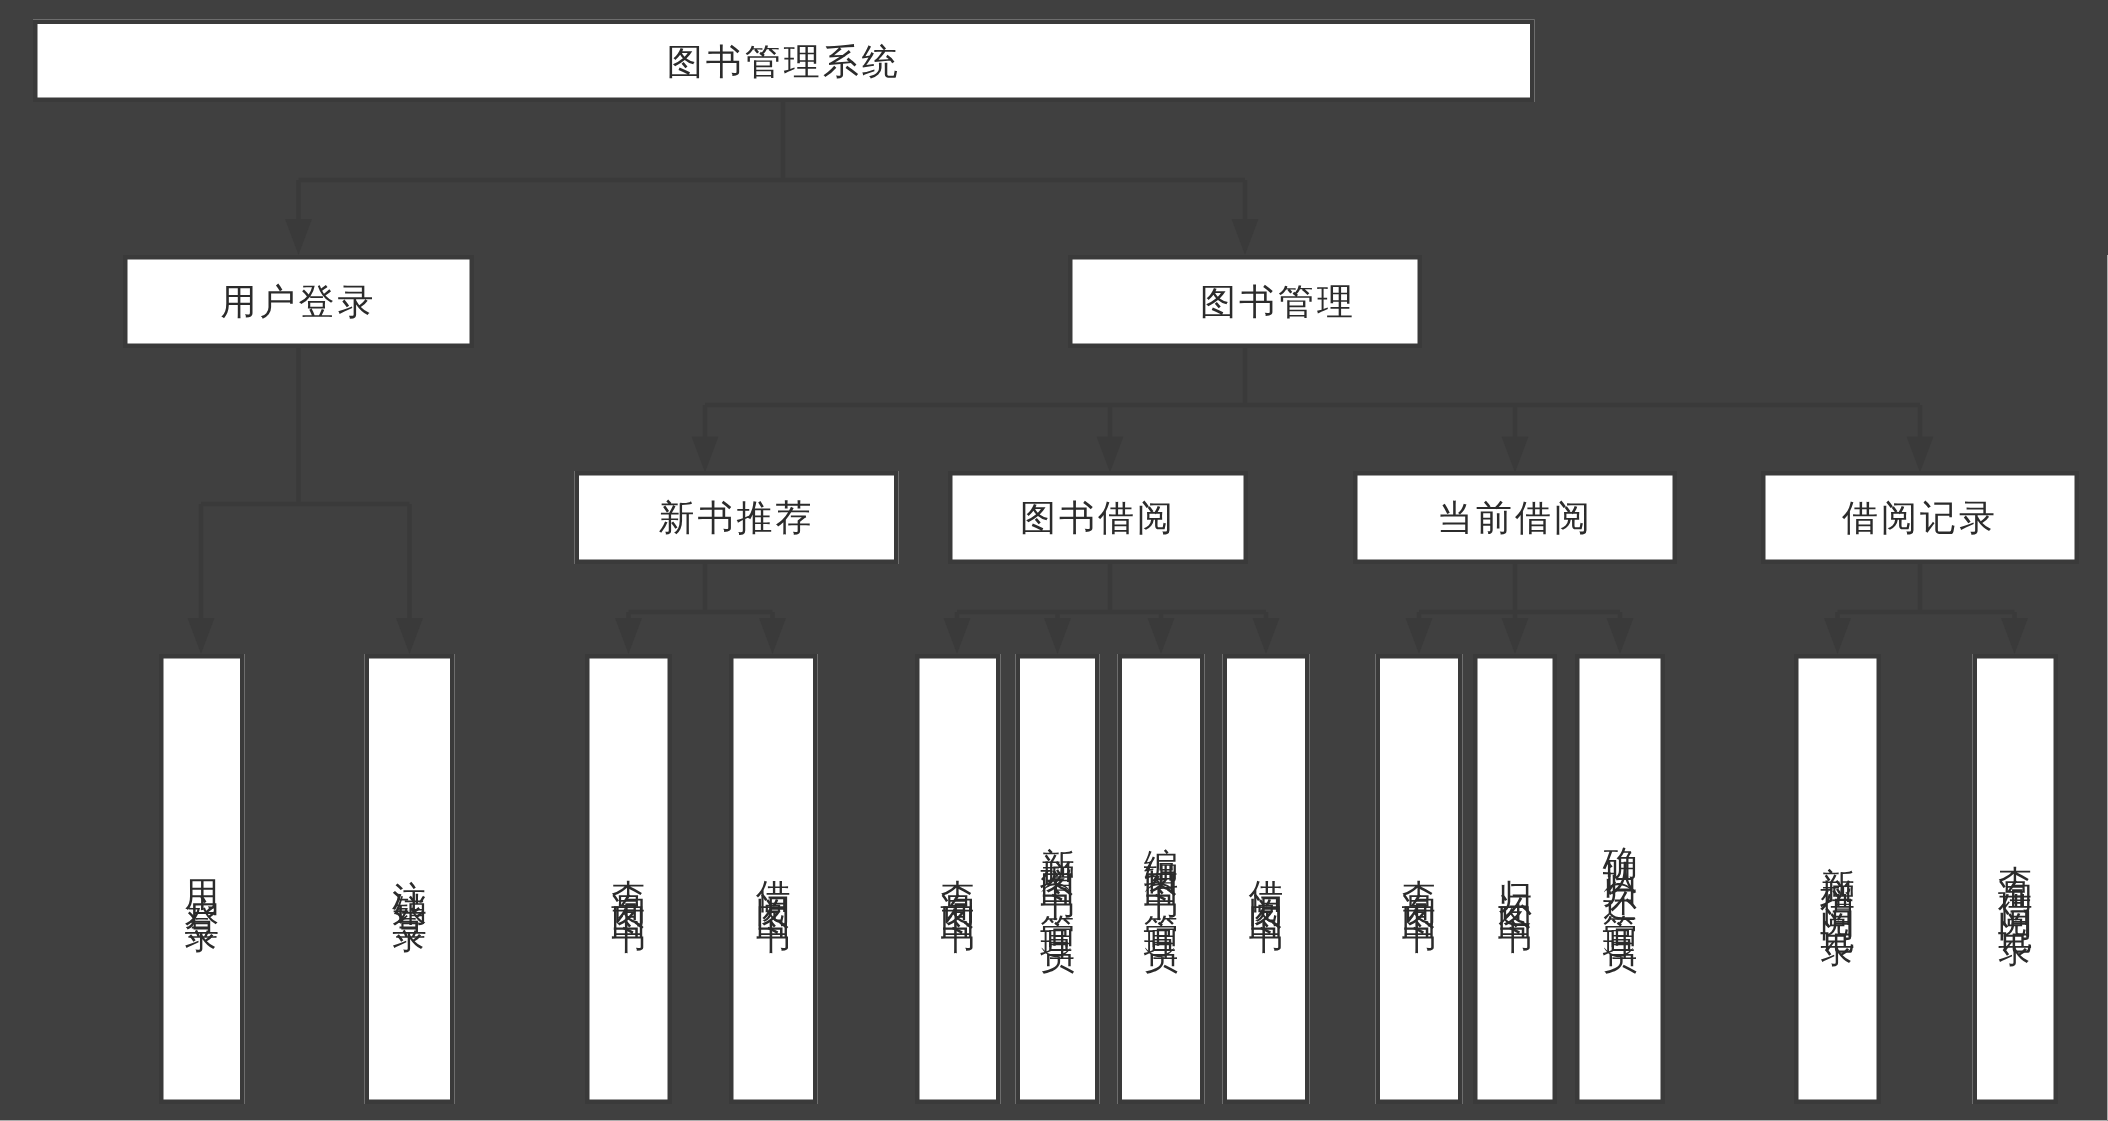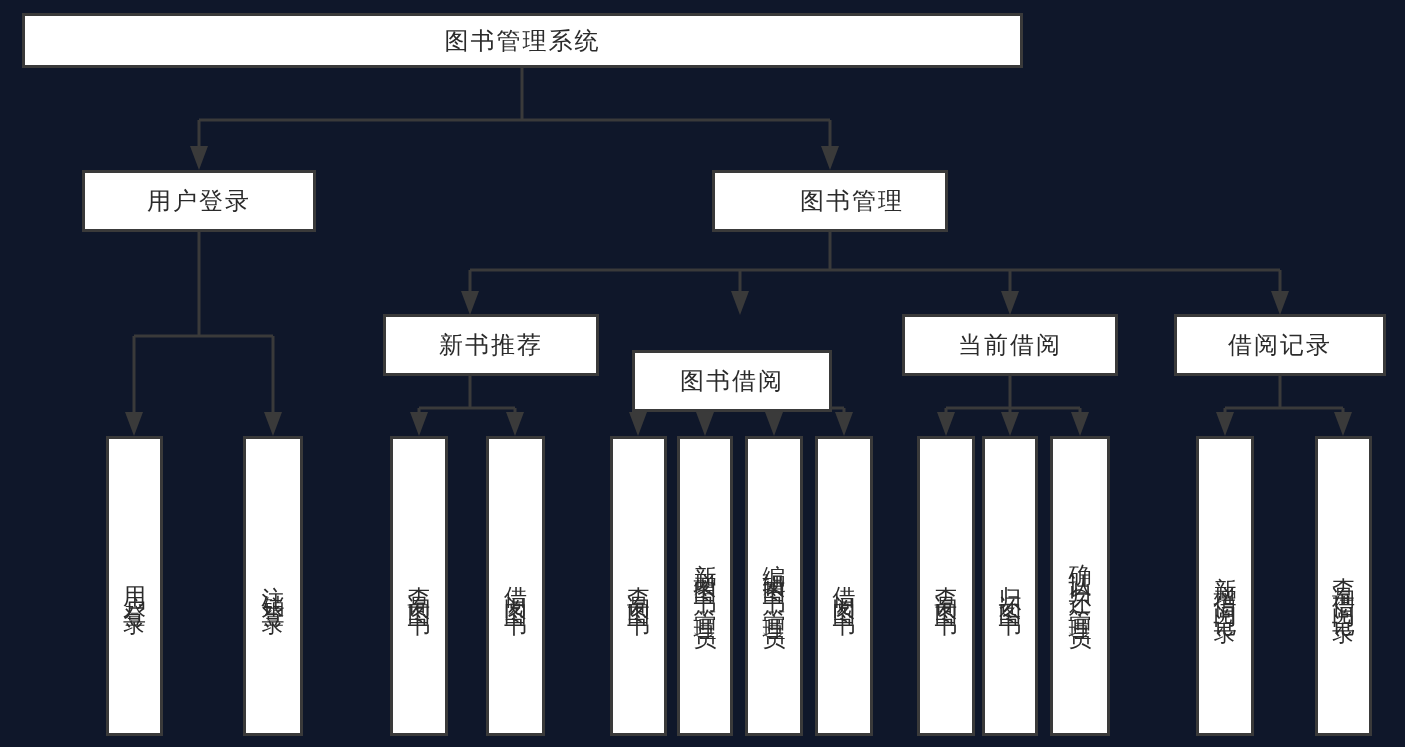--- a/index.html
+++ b/index.html
@@ -1,17 +1,17 @@
 <!DOCTYPE html>
 <html><head>
 <meta charset="utf-8">
 <style>
   html,body{margin:0;padding:0;background:#fff;}
   .canvas{
-    position:relative;width:1405px;height:747px;background:#0f172a;
+    position:relative;width:1405px;height:747px;background:#404040;
     font-family:"Liberation Sans","DejaVu Sans",sans-serif;overflow:hidden;
   }
   .connectors{position:absolute;left:0;top:0;}
   .box{
     position:absolute;box-sizing:border-box;border:3px solid #3a3a3a;background:#ffffff;
     display:flex;align-items:center;justify-content:center;color:#2b2b2b;
   }
   .h{font-size:24px;letter-spacing:2px;}
   .v{
     writing-mode:vertical-rl;text-orientation:mixed;
@@ -66,21 +66,21 @@
       <polygon points="1334,412 1352,412 1343,436"></polygon>
     </g>
   </svg>
 
   <div class="box h" style="left:22px;top:13px;width:1001px;height:55px;">图书管理系统</div>
 
   <div class="box h" style="left:82px;top:170px;width:234px;height:62px;">用户登录</div>
   <div class="box h" style="left:712px;top:170px;width:236px;height:62px;padding-left:44px;">图书管理</div>
 
   <div class="box h" style="left:383px;top:314px;width:216px;height:62px;">新书推荐</div>
-  <div class="box h" style="left:632px;top:314px;width:200px;height:62px;margin-top:36px;">图书借阅</div>
+  <div class="box h" style="left:632px;top:314px;width:200px;height:62px;">图书借阅</div>
   <div class="box h" style="left:902px;top:314px;width:216px;height:62px;text-align:right;">当前借阅</div>
   <div class="box h" style="left:1174px;top:314px;width:212px;height:62px;">借阅记录</div>
 
   <div class="box v" style="left:106px;top:436px;width:57px;height:300px;">用户登录</div>
   <div class="box v" style="left:243px;top:436px;width:60px;height:300px;">注销登录</div>
 
   <div class="box v" style="left:390px;top:436px;width:58px;height:300px;">查询图书</div>
   <div class="box v" style="left:486px;top:436px;width:59px;height:300px;">借阅图书</div>
 
   <div class="box v" style="left:610px;top:436px;width:57px;height:300px;">查询图书</div>

